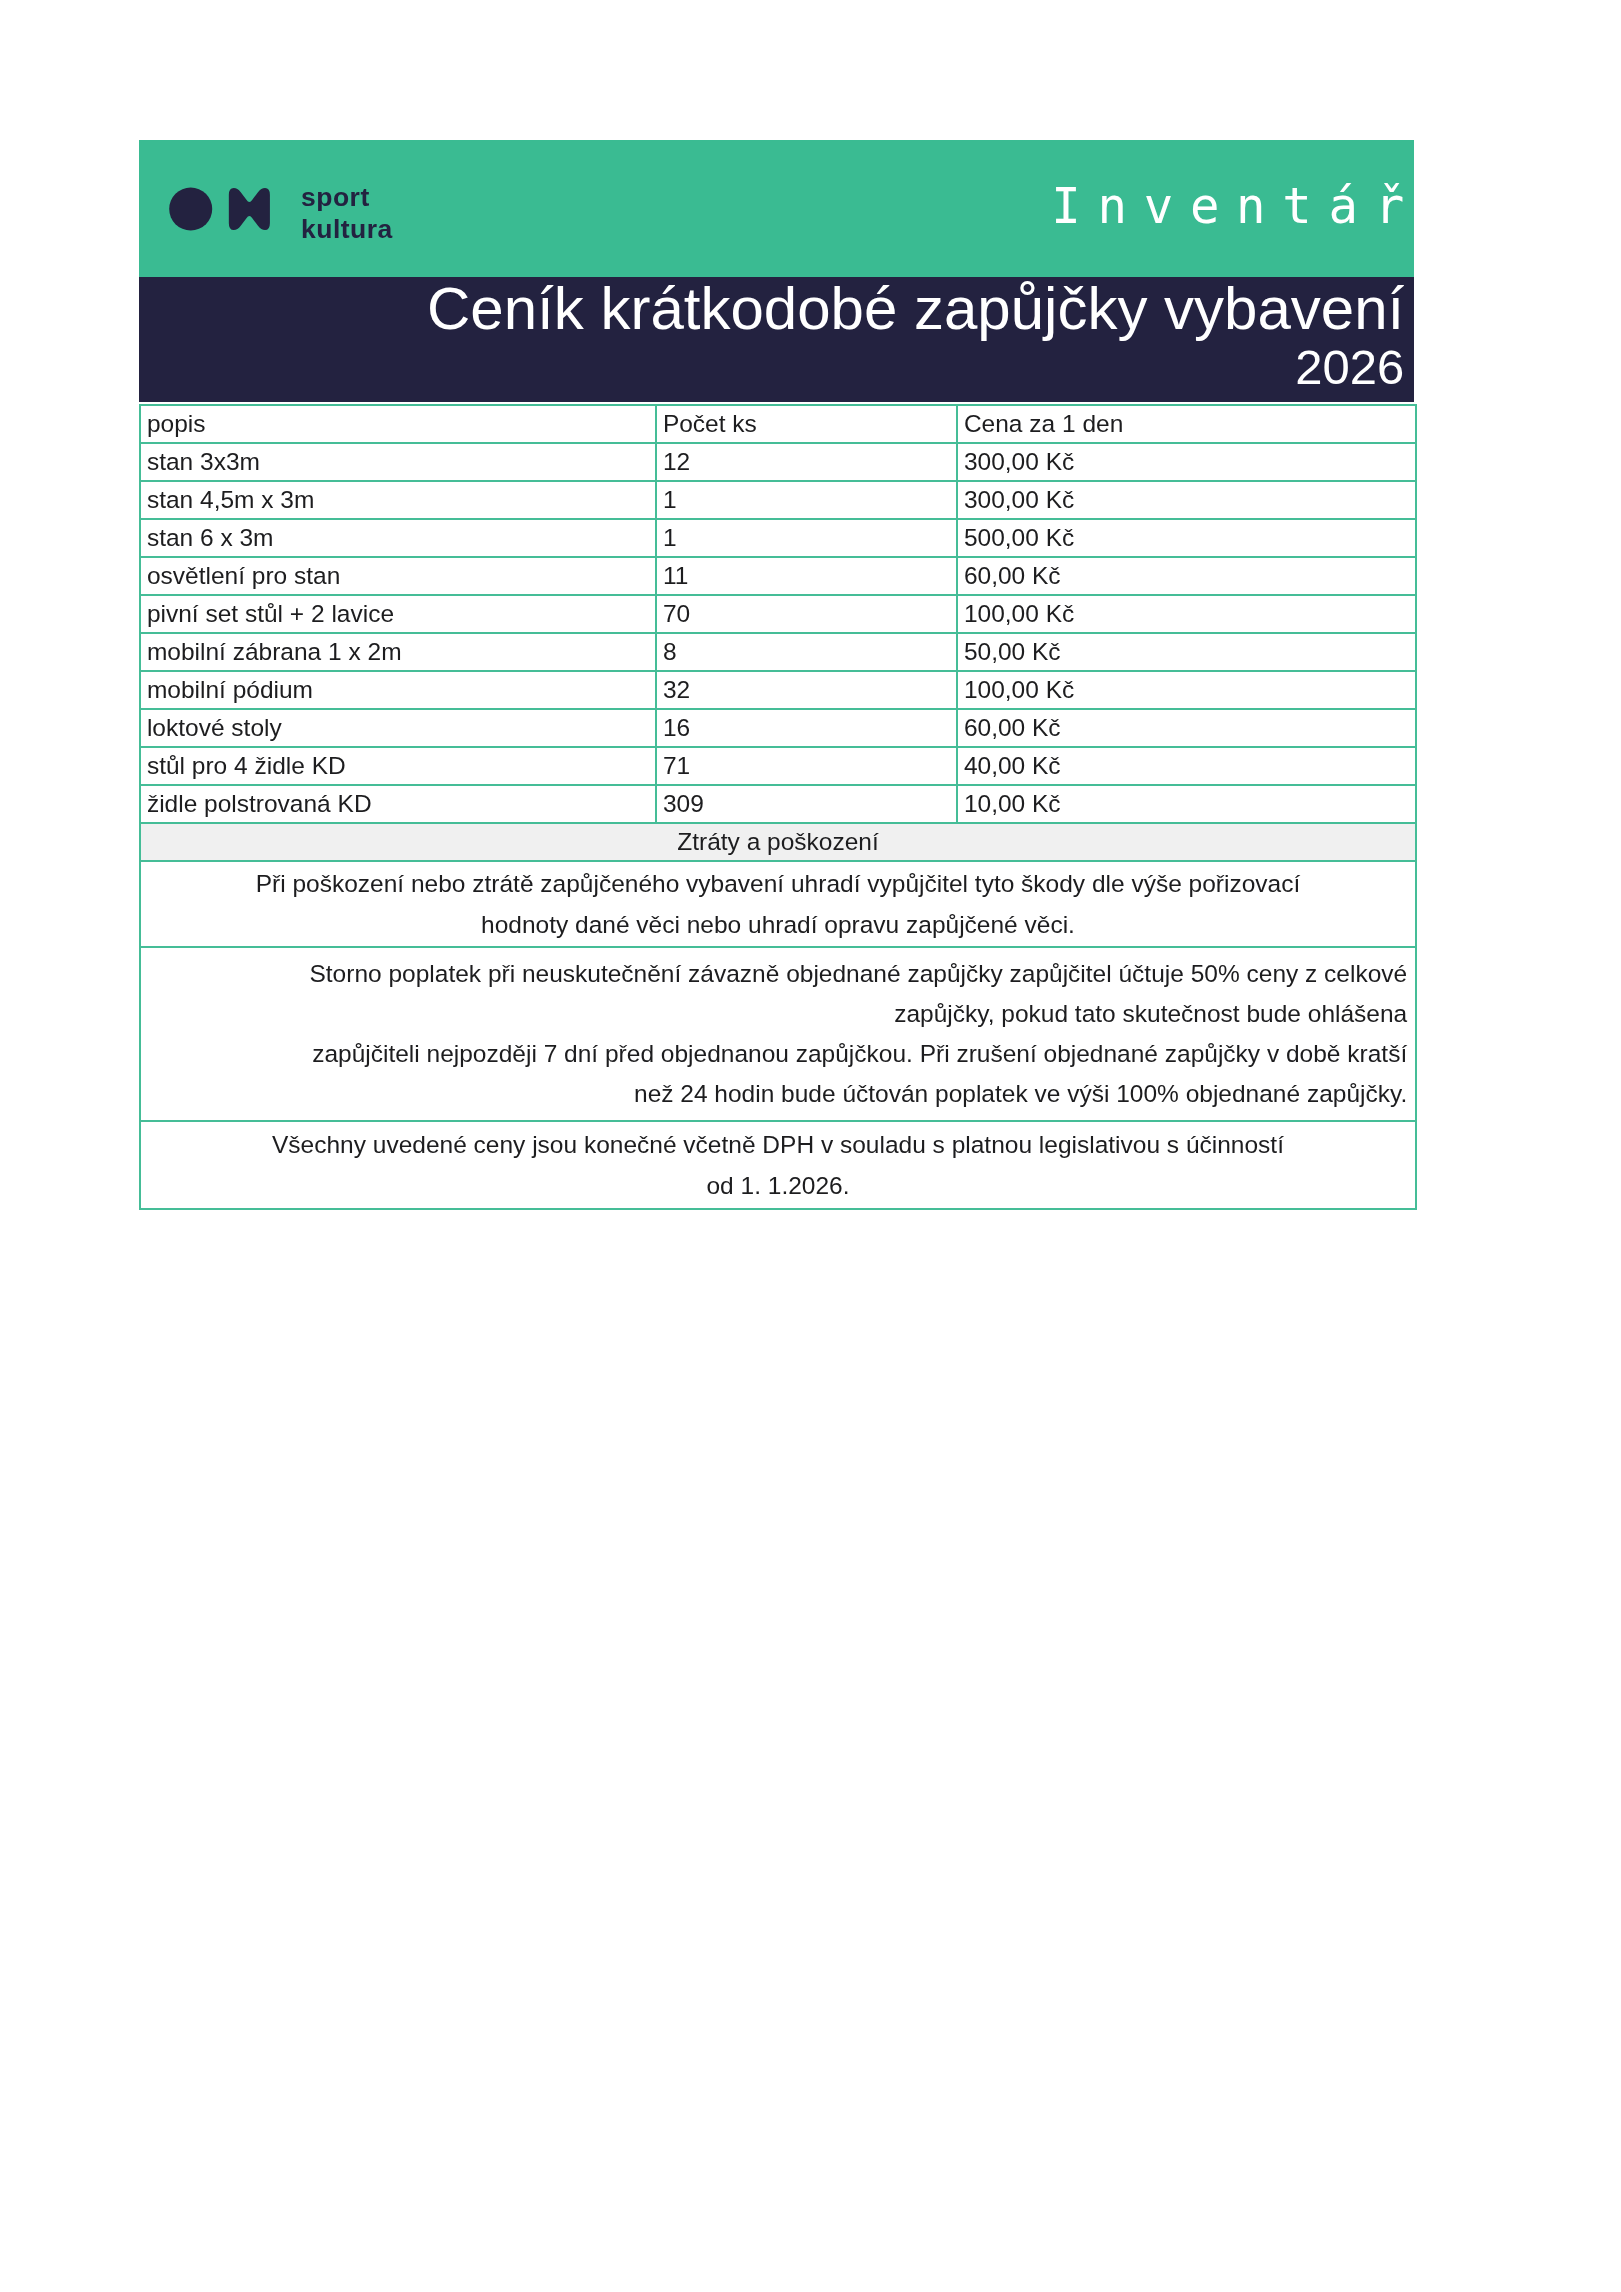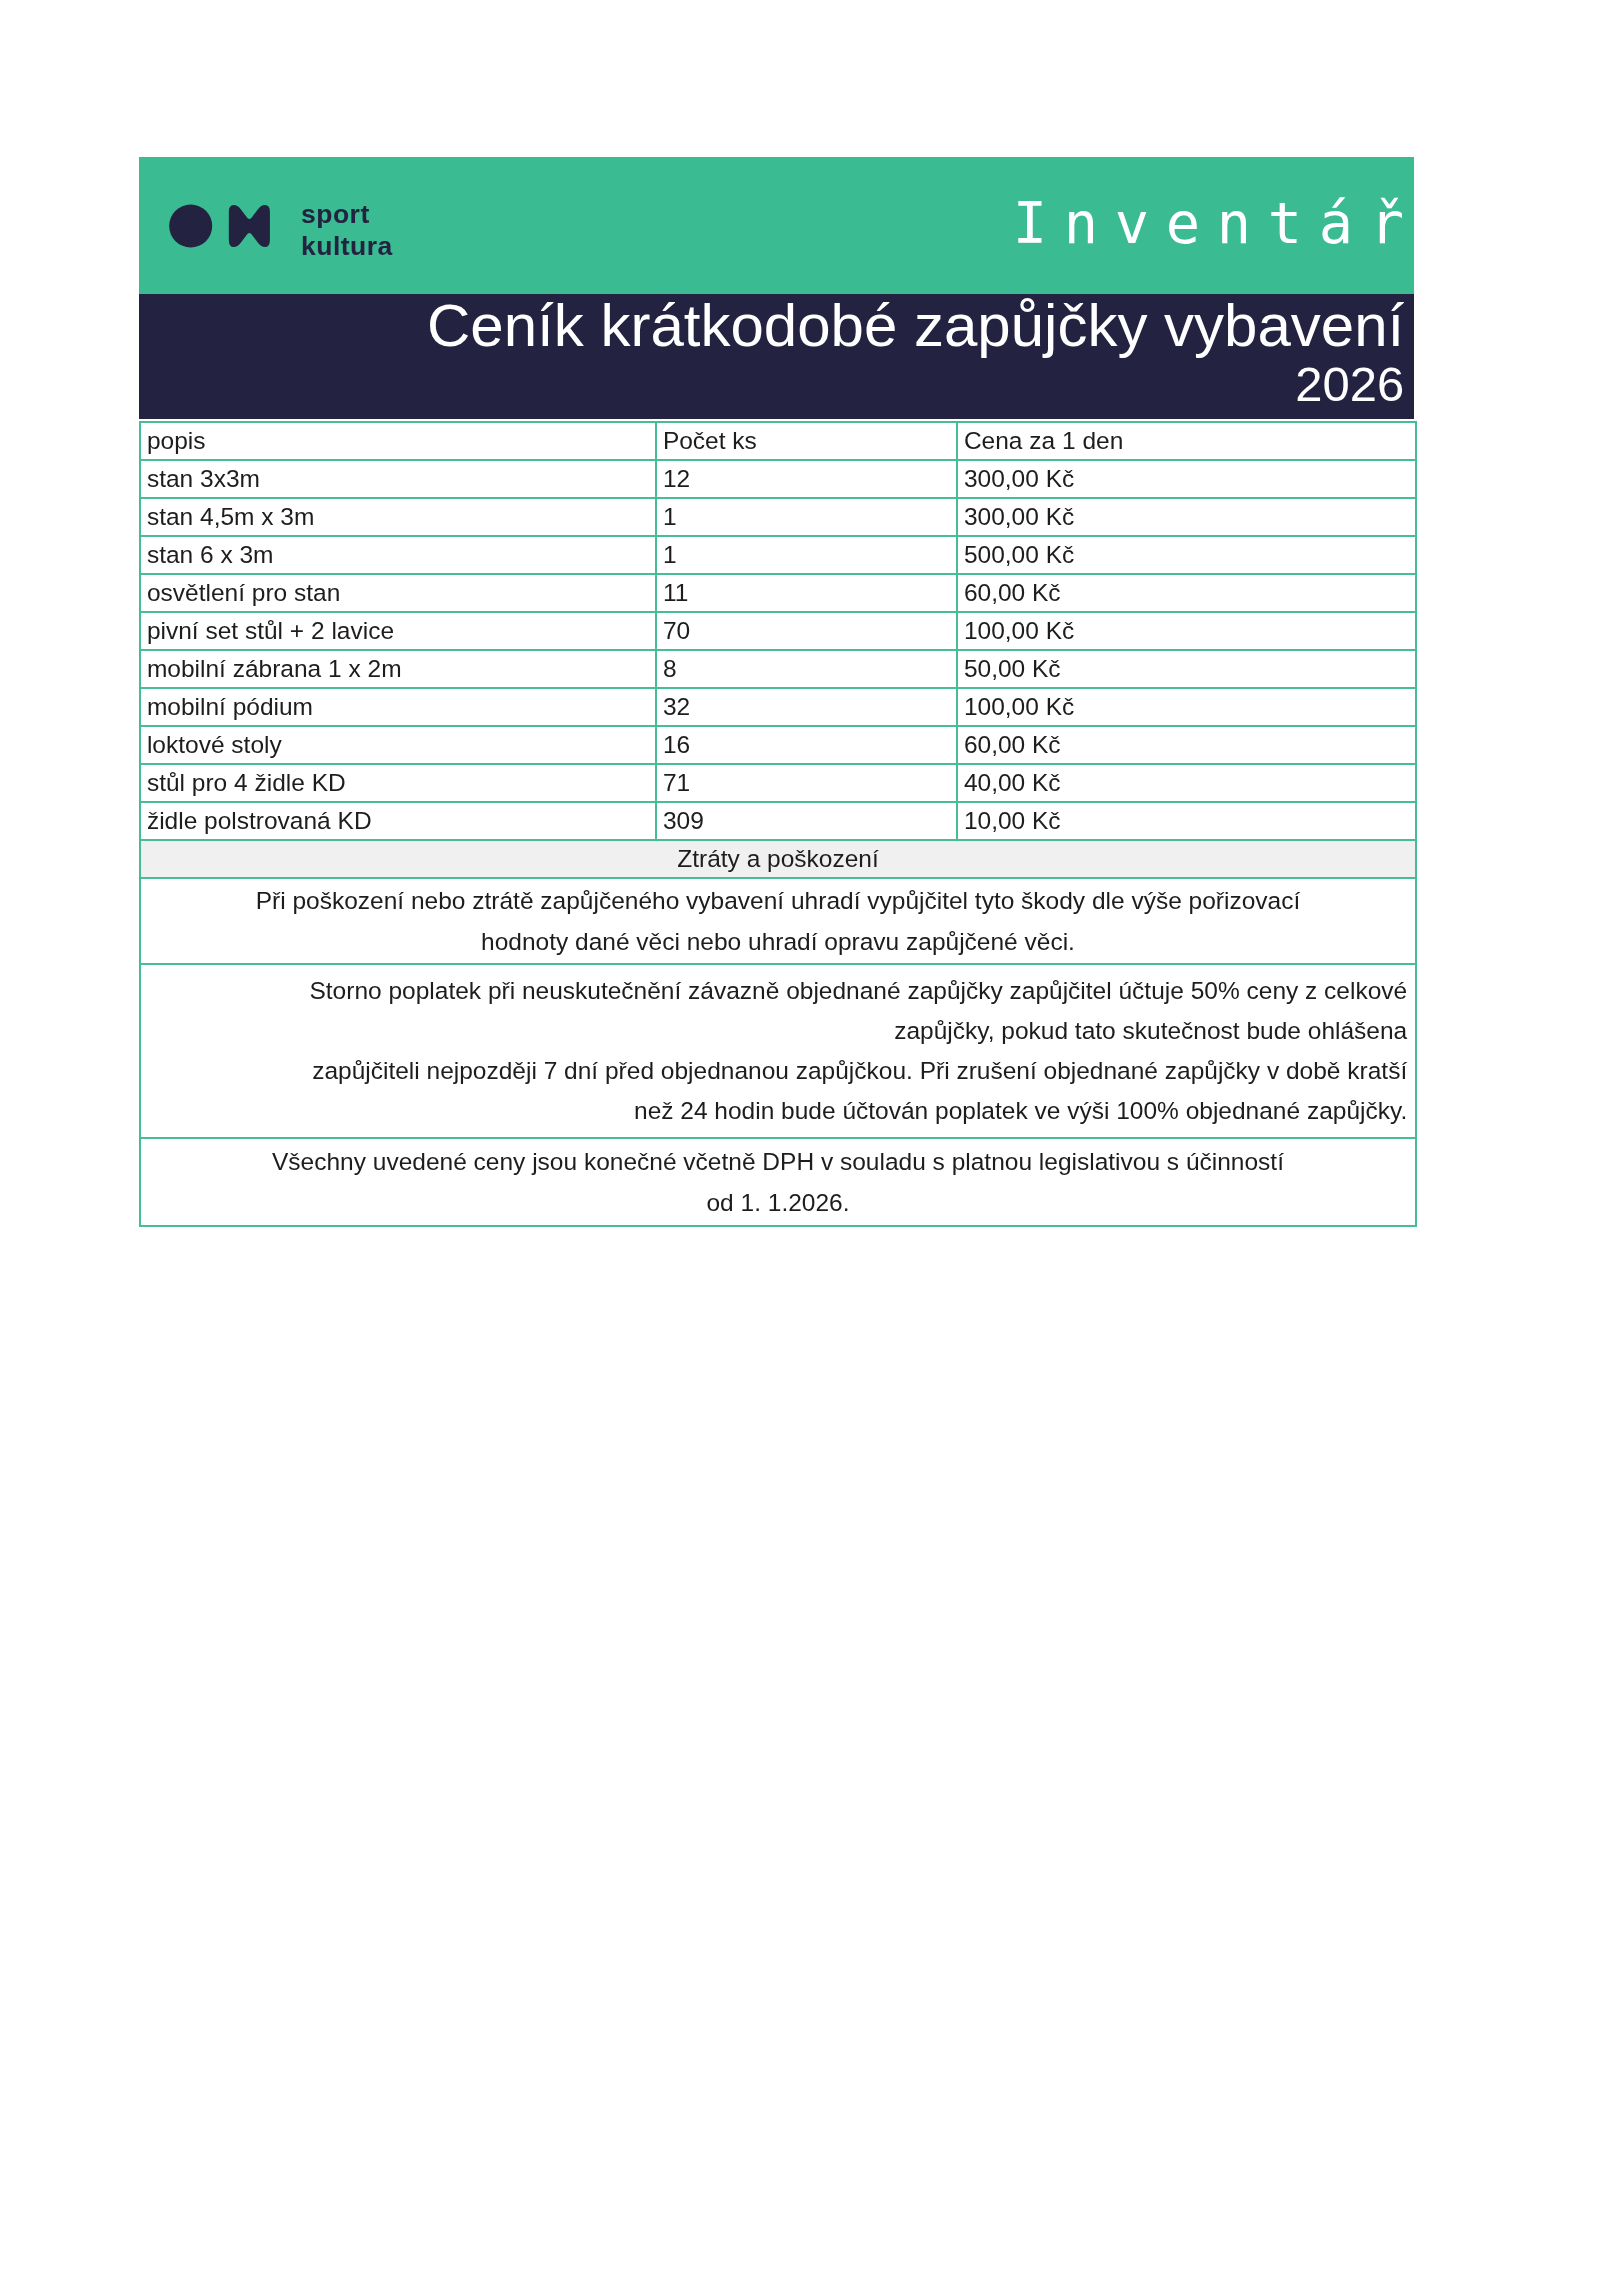--- a/index.html
+++ b/index.html
@@ -8,34 +8,34 @@
     --border_green:#45bd97;
     --band_gray:#f0f0f0;
     --text:#1d1d1f;
   }
   html,body{margin:0;padding:0;}
   body{
     width:1621px;height:2293px;background:#ffffff;position:relative;
     font-family:"Liberation Sans",sans-serif;color:var(--text);
     -webkit-font-smoothing:antialiased;
   }
-  .doc{position:absolute;left:139px;top:157px;width:1275px;}
+  .doc{position:absolute;left:139px;top:140px;width:1275px;}
 
   
   .green-header{height:137px;background:var(--green);position:relative;}
   .logo-mark{position:absolute;left:30px;top:47px;width:105px;height:44px;}
   .brand-text{
     position:absolute;left:162px;top:41px;
     font-weight:bold;font-size:26.5px;line-height:32px;letter-spacing:0.5px;
     color:var(--navy);
   }
   .page-title{
     position:absolute;right:9.8px;top:50%;transform:translateY(-54%);
     font-family:"DejaVu Sans Mono",monospace;
-    font-size:57px;font-weight:500;letter-spacing:16.7px;margin-right:-16.7px;
+    font-size:49px;font-weight:500;letter-spacing:16.7px;margin-right:-16.7px;
     color:#ffffff;white-space:nowrap;
   }
 
   
   .navy-banner{
     height:125px;background:var(--navy);color:#ffffff;
     text-align:right;box-sizing:border-box;padding:3.9px 9.8px 0 0;
   }
   .banner-title{font-size:60px;line-height:56px;font-weight:400;}
   .banner-year{font-size:49px;line-height:61px;font-weight:400;margin-left:46px;}

